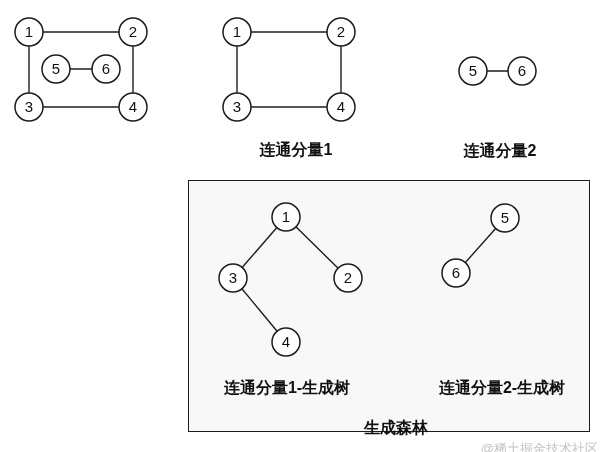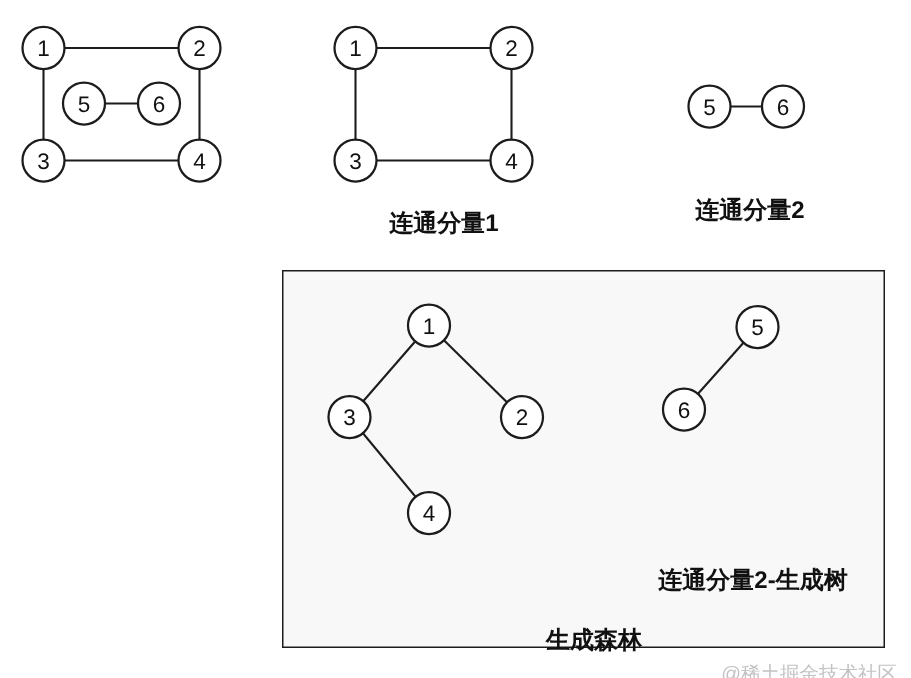--- a/index.html
+++ b/index.html
@@ -45,21 +45,21 @@
   .caption {
     position: absolute;
     transform: translateX(-50%);
     font-size: 16px;
     font-weight: 700;
     color: var(--caption-text);
     white-space: nowrap;
     line-height: 1;
   }
   #caption-component1 { left: 296px; top: 142px; }
-  #caption-component2 { left: 500px; top: 133px; }
+  #caption-component2 { left: 500px; top: 143px; }
   #caption-tree1      { left: 287px; top: 380px; }
   #caption-tree2      { left: 502px; top: 380px; text-align: right; }
   #caption-forest     { left: 396px; top: 420px; }
   #watermark {
     position: absolute;
     right: 9px;
     top: 442px;
     font-size: 13px;
     font-weight: 400;
     color: var(--watermark);
@@ -144,16 +144,17 @@
       <g>
         <line x1="505" y1="218" x2="456" y2="273" class="graph-edge"></line>
         <circle cx="505" cy="218" r="14" class="graph-node"></circle>
         <text x="505" y="218" dy="0.36em" class="graph-node-label">5</text>
         <circle cx="456" cy="273" r="14" class="graph-node"></circle>
         <text x="456" y="273" dy="0.36em" class="graph-node-label">6</text>
       </g>
     </svg>
   <div class="caption" id="caption-component1">连通分量1</div>
   <div class="caption" id="caption-component2">连通分量2</div>
+  <div class="caption" id="caption-tree1">连通分量1-生成树</div>
   <div class="caption" id="caption-tree2">连通分量2-生成树</div>
   <div class="caption" id="caption-forest">生成森林</div>
   <div id="watermark">@稀土掘金技术社区</div>
 </div>
 
 </body></html>

